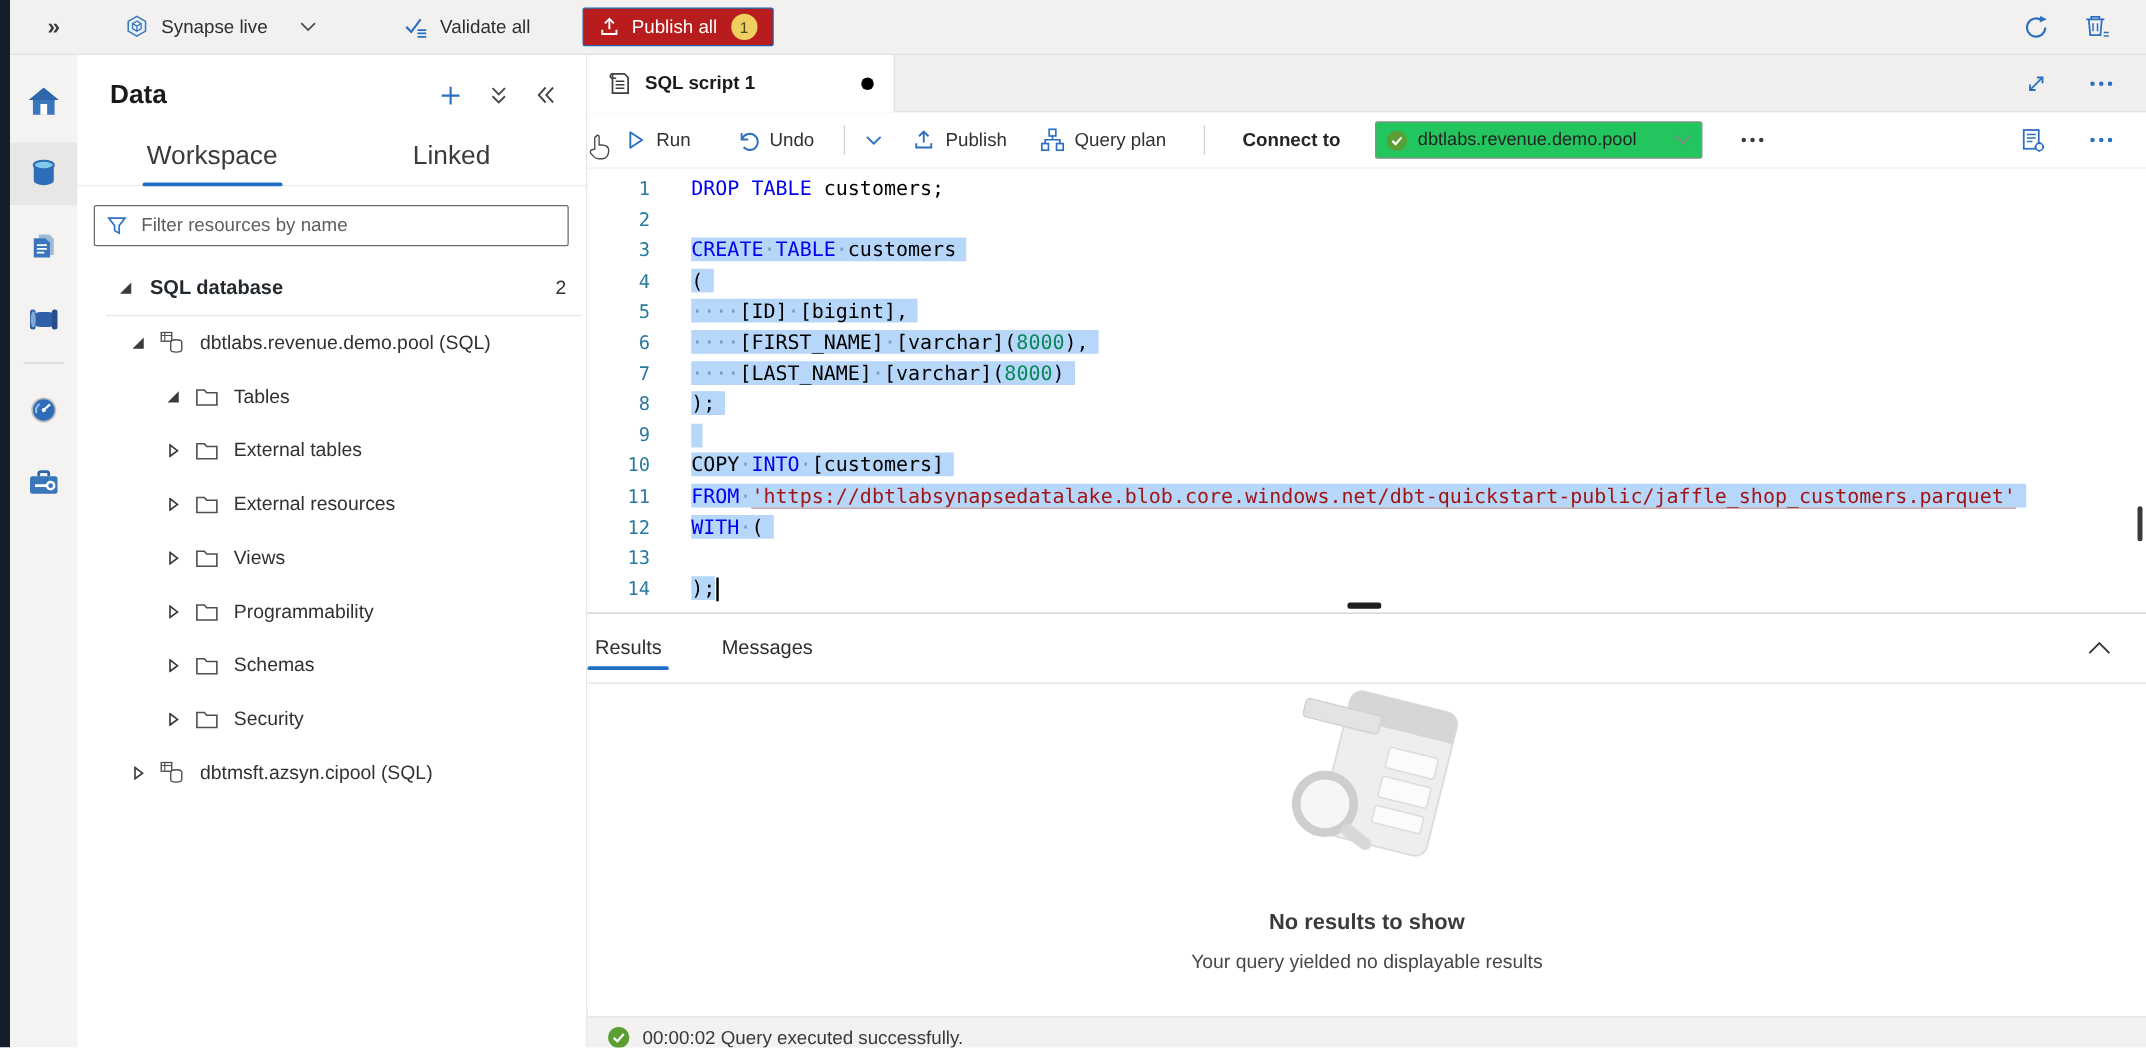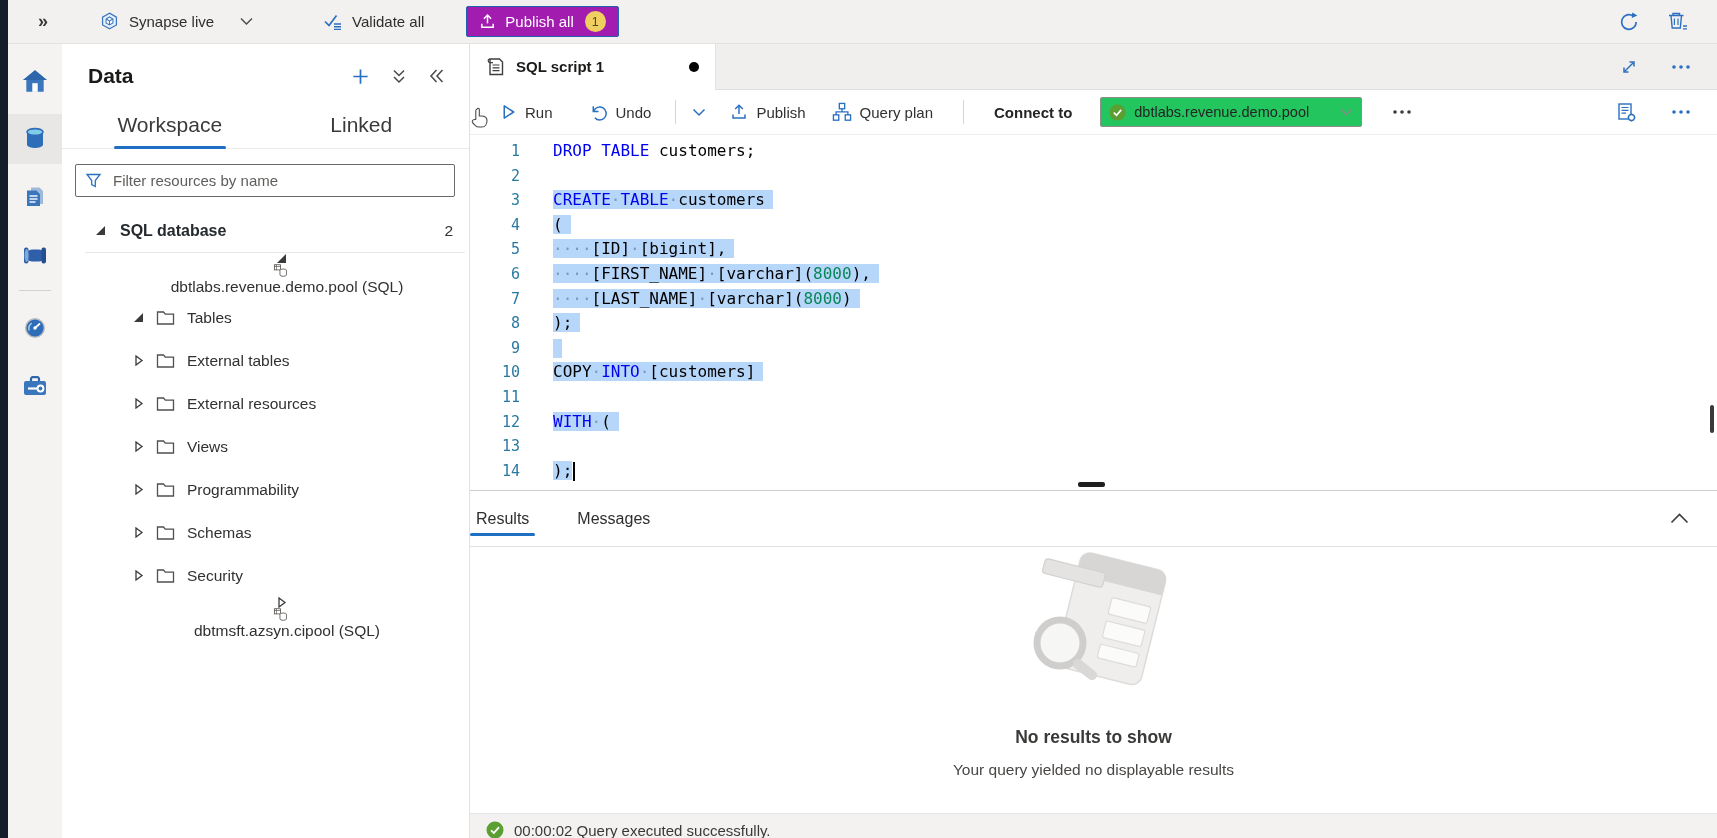--- a/index.html
+++ b/index.html
@@ -11,21 +11,21 @@
   .dark-strip{position:absolute;left:0;top:0;width:8px;height:838px;background:#141e2b;}
 
   
   .topbar{position:absolute;left:8px;top:0;width:1709px;height:44px;background:#f2f1f0;
     border-bottom:1px solid #e3e1df;display:flex;align-items:center;}
   .collapse-ic{margin-left:30px;font-size:18px;font-weight:bold;color:#3a3a38;cursor:pointer;}
   .mode{display:flex;align-items:center;gap:10px;margin-left:52px;font-size:15px;color:#2f2e2d;}
   .mode .chev{margin-left:16px;}
   .validate{display:flex;align-items:center;gap:9px;margin-left:70px;font-size:15px;color:#2f2e2d;}
   .publish-all{display:flex;align-items:center;gap:9px;margin-left:42px;height:31px;padding:0 12px;
-    background:#a21caf;border:1px solid #1d63ad;border-radius:2px;color:#fff;font-size:15px;
+    background:#b91c1c;border:1px solid #1d63ad;border-radius:2px;color:#fff;font-size:15px;
     font-family:inherit;cursor:pointer;}
   .publish-all .badge{width:21px;height:21px;border-radius:50%;background:#f0cf61;color:#4a4a24;
     font-size:12.5px;display:flex;align-items:center;justify-content:center;margin-left:2px;}
   .tb-right{margin-left:auto;margin-right:28px;display:flex;align-items:center;gap:26px;}
 
   
   .rail{position:absolute;left:8px;top:44px;width:54px;height:794px;background:#f4f3f2;
     display:flex;flex-direction:column;align-items:center;padding-top:12px;}
   .rail-item{width:54px;height:50px;display:flex;align-items:center;justify-content:center;
     margin-bottom:8px;cursor:pointer;}
@@ -49,21 +49,21 @@
     color:#323130;margin-left:9px;background:transparent;}
   .filterbox input::placeholder{color:#605e5c;}
   .tree{margin-top:12px;font-size:15.5px;color:#323130;}
   .tree-row{display:flex;align-items:center;height:43px;cursor:pointer;}
   .tree-root{padding-left:33px;}
   .tree-root .tlabel{font-weight:bold;font-size:16px;color:#24292e;}
   .tree-root .count{margin-left:auto;margin-right:16px;font-size:15.5px;color:#323130;}
   .tree-sep{border-top:1px solid #e8e6e4;margin-left:23px;width:380px;}
   .tree-row .caret{flex:0 0 11px;margin-right:12px;}
   .tree-row .ticon{margin-right:12px;}
-  .lvl1{padding-left:43px;flex-direction:column;}
+  .lvl1{padding-left:43px;}
   .lvl2{padding-left:71px;}
 
   
   .tabstrip{position:absolute;left:470px;top:44px;width:1247px;height:46px;background:#f1efee;
     border-bottom:1px solid #e0dedc;display:flex;align-items:center;}
   .active-tab{width:246px;height:46px;background:#fff;border-right:1px solid #e5e3e1;
     display:flex;align-items:center;padding:0 16px;cursor:pointer;}
   .active-tab .ttl{margin-left:11px;font-size:15px;font-weight:bold;color:#1b1a19;}
   .dirty-dot{margin-left:auto;width:10px;height:10px;border-radius:50%;background:#000;}
   .ts-right{margin-left:auto;display:flex;align-items:center;gap:33px;padding-right:26px;}
@@ -455,21 +455,21 @@
       <div class="code-line"><div class="gutter">1</div><div class="line-text"><span class="selwrap"><span class="kw">DROP</span><span class="pl"> </span><span class="kw">TABLE</span><span class="pl"> customers;</span></span></div></div>
       <div class="code-line"><div class="gutter">2</div><div class="line-text"><span class="selwrap"></span></div></div>
       <div class="code-line"><div class="gutter">3</div><div class="line-text"><span class="selwrap on"><span class="kw">CREATE</span><span class="pl"><span class="ws">·</span></span><span class="kw">TABLE</span><span class="pl"><span class="ws">·</span>customers</span></span></div></div>
       <div class="code-line"><div class="gutter">4</div><div class="line-text"><span class="selwrap on"><span class="pl">(</span></span></div></div>
       <div class="code-line"><div class="gutter">5</div><div class="line-text"><span class="selwrap on"><span class="pl"><span class="ws">····</span>[ID]<span class="ws">·</span>[bigint],</span></span></div></div>
       <div class="code-line"><div class="gutter">6</div><div class="line-text"><span class="selwrap on"><span class="pl"><span class="ws">····</span>[FIRST_NAME]<span class="ws">·</span>[varchar](</span><span class="num">8000</span><span class="pl">),</span></span></div></div>
       <div class="code-line"><div class="gutter">7</div><div class="line-text"><span class="selwrap on"><span class="pl"><span class="ws">····</span>[LAST_NAME]<span class="ws">·</span>[varchar](</span><span class="num">8000</span><span class="pl">)</span></span></div></div>
       <div class="code-line"><div class="gutter">8</div><div class="line-text"><span class="selwrap on"><span class="pl">);</span></span></div></div>
       <div class="code-line"><div class="gutter">9</div><div class="line-text"><span class="selwrap on empty"></span></div></div>
       <div class="code-line"><div class="gutter">10</div><div class="line-text"><span class="selwrap on"><span class="pl">COPY<span class="ws">·</span></span><span class="kw">INTO</span><span class="pl"><span class="ws">·</span>[customers]</span></span></div></div>
-      <div class="code-line"><div class="gutter">11</div></div>
+      <div class="code-line"><div class="gutter">11</div><div class="line-text"><span class="selwrap on"><span class="kw">FROM</span><span class="pl"><span class="ws">·</span></span><span class="str u">'https://dbtlabsynapsedatalake.blob.core.windows.net/dbt-quickstart-public/jaffle_shop_customers.parquet'</span></span></div></div>
       <div class="code-line"><div class="gutter">12</div><div class="line-text"><span class="selwrap on"><span class="kw">WITH</span><span class="pl"><span class="ws">·</span>(</span></span></div></div>
       <div class="code-line"><div class="gutter">13</div></div>
       <div class="code-line"><div class="gutter">14</div><div class="line-text"><span class="selwrap on nopad"><span class="pl">);</span></span><span class="caret-cur"></span></div></div>
     </div>
   <div class="hthumb"></div>
   <div class="vthumb"></div>
 </section>
 
 <section class="results">
   <div class="res-head">

